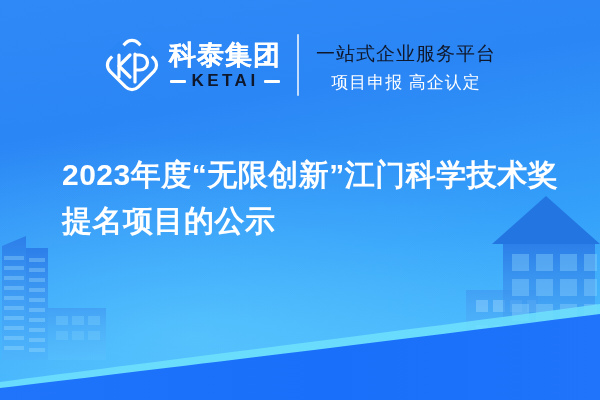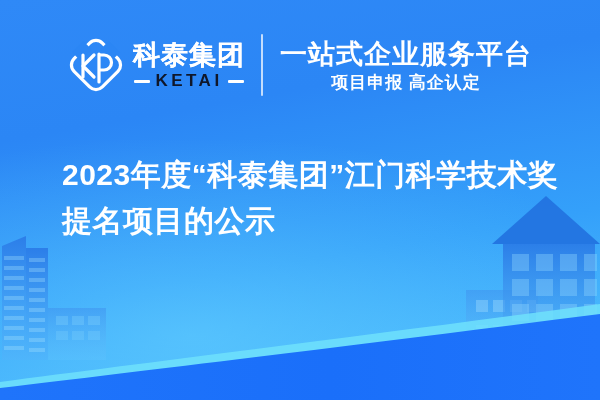--- a/index.html
+++ b/index.html
@@ -123,34 +123,34 @@
     flex: 0 0 2px;
   }
 
   .tagline-block {
     display: flex;
     flex-direction: column;
     align-items: center;
     gap: 3px;
   }
   .tagline-main {
-    font-size: 27px;
+    font-size: 19px;
     line-height: 32px;
-    color: #ffffff;
+    color: #0f172a;
     letter-spacing: 1px;
     white-space: nowrap;
-    font-weight: 700;
+    font-weight: 400;
   }
   .tagline-sub {
     font-size: 17px;
     line-height: 20px;
     color: #ffffff;
     letter-spacing: 1px;
     white-space: nowrap;
-    font-weight: 700;
+    font-weight: 400;
   }
 
   
   .title {
     position: absolute;
     left: 62px;
     top: 152px;
     width: 500px;
     font-size: 30px;
     line-height: 46px;
@@ -312,15 +312,15 @@
 
     <span class="divider"></span>
 
     <div class="tagline-block">
       <div class="tagline-main">一站式企业服务平台</div>
       <div class="tagline-sub">项目申报 高企认定</div>
     </div>
 
   </div>
 
-  <div class="title">2023年度“科泰集团”江门科学技术奖提名项目的公示</div>
+  <div class="title">2023年度“无限创新”江门科学技术奖提名项目的公示</div>
 
 </div>
 
 </body></html>

